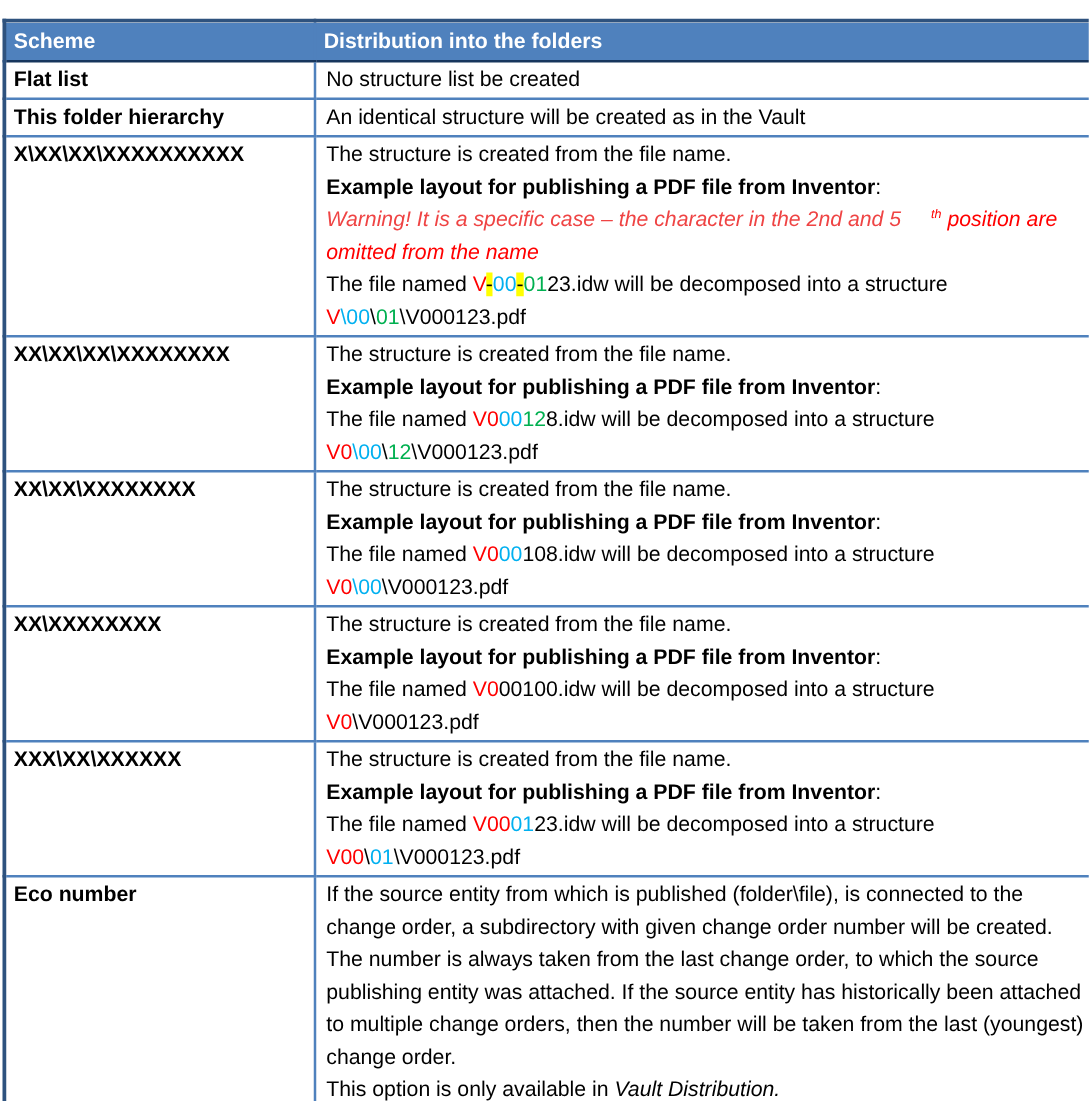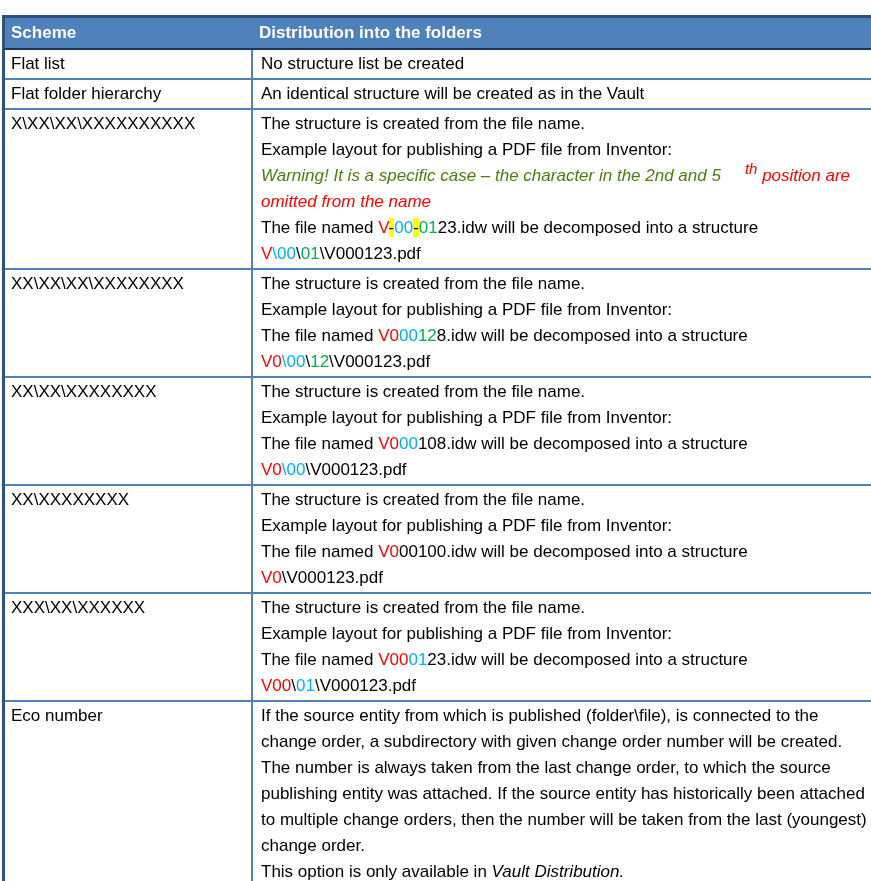--- a/index.html
+++ b/index.html
@@ -34,64 +34,64 @@
   tr.header-row th {
     background: #4f81bd;
     color: #ffffff;
     font-weight: bold;
     text-align: left;
     padding: 2px 4px 2px 6px;
     border-bottom: 2px solid #17365d;
     border-top: 2px solid #2e527e;
   }
   td.scheme-cell {
-    font-weight: normal;
+    font-weight: bold;
     color: #000000;
     padding: 1px 4px 1px 6px;
   }
   td.dist-cell {
     color: #000000;
     padding: 1px 6px 1px 8px;
   }
   .text-line { min-height: 26px; }
-  .seg-b  { font-weight: normal; }
+  .seg-b  { font-weight: bold; }
   .seg-i  { font-style: italic; }
   .seg-hl { background: #ffff00; }
-  .seg-sup { vertical-align: super; font-size: 15px; line-height: 0; padding-left: 24px; }
+  .seg-sup { vertical-align: super; font-size: 10px; line-height: 0; padding-left: 24px; }
 </style>
 </head>
 <body>
 
 <div class="page">
   <table class="scheme-table">
     <thead>
       <tr class="header-row">
         <th class="col-scheme">Scheme</th>
         <th class="col-dist">Distribution into the folders</th>
       </tr>
     </thead>
     <tbody>
         <tr>
           <td class="scheme-cell">Flat list</td>
           <td class="dist-cell">
             <div class="text-line"><span>No structure list be created</span></div>
           </td>
         </tr>
         <tr>
-          <td class="scheme-cell">Flat folder hierarchy</td>
+          <td class="scheme-cell">This folder hierarchy</td>
           <td class="dist-cell">
             <div class="text-line"><span>An identical structure will be created as in the Vault</span></div>
           </td>
         </tr>
         <tr>
           <td class="scheme-cell">X\XX\XX\XXXXXXXXXX</td>
           <td class="dist-cell">
             <div class="text-line"><span>The structure is created from the file name.</span></div>
             <div class="text-line"><span class="seg-b">Example layout for publishing a PDF file from Inventor</span><span>:</span></div>
-            <div class="text-line"><span class="seg-i" style="color: #4d7c0f;">Warning! It is a specific case – the character in the 2nd and 5</span><span class="seg-i seg-sup" style="color: rgb(255, 0, 0);">th</span><span class="seg-i" style="color: rgb(255, 0, 0);"> position are omitted from the name</span></div>
+            <div class="text-line"><span class="seg-i" style="color: #ef4444;">Warning! It is a specific case – the character in the 2nd and 5</span><span class="seg-i seg-sup" style="color: rgb(255, 0, 0);">th</span><span class="seg-i" style="color: rgb(255, 0, 0);"> position are omitted from the name</span></div>
             <div class="text-line"><span>The file named </span><span style="color: rgb(255, 0, 0);">V</span><span class="seg-hl">-</span><span style="color: rgb(0, 176, 240);">00</span><span class="seg-hl">-</span><span style="color: rgb(0, 176, 80);">01</span><span>23.idw will be decomposed into a structure</span></div>
             <div class="text-line"><span style="color: rgb(255, 0, 0);">V</span><span style="color: rgb(0, 176, 240);">\00</span><span>\</span><span style="color: rgb(0, 176, 80);">01</span><span>\V000123.pdf</span></div>
           </td>
         </tr>
         <tr>
           <td class="scheme-cell">XX\XX\XX\XXXXXXXX</td>
           <td class="dist-cell">
             <div class="text-line"><span>The structure is created from the file name.</span></div>
             <div class="text-line"><span class="seg-b">Example layout for publishing a PDF file from Inventor</span><span>:</span></div>
             <div class="text-line"><span>The file named </span><span style="color: rgb(255, 0, 0);">V0</span><span style="color: rgb(0, 176, 240);">00</span><span style="color: rgb(0, 176, 80);">12</span><span>8.idw will be decomposed into a structure</span></div>

